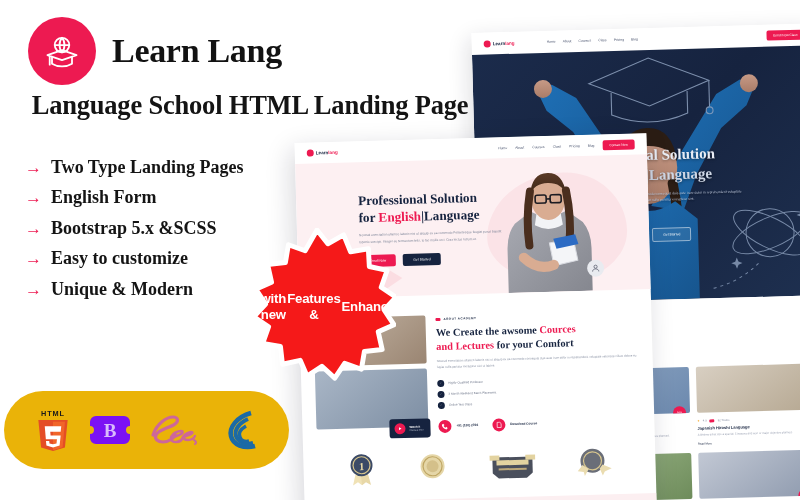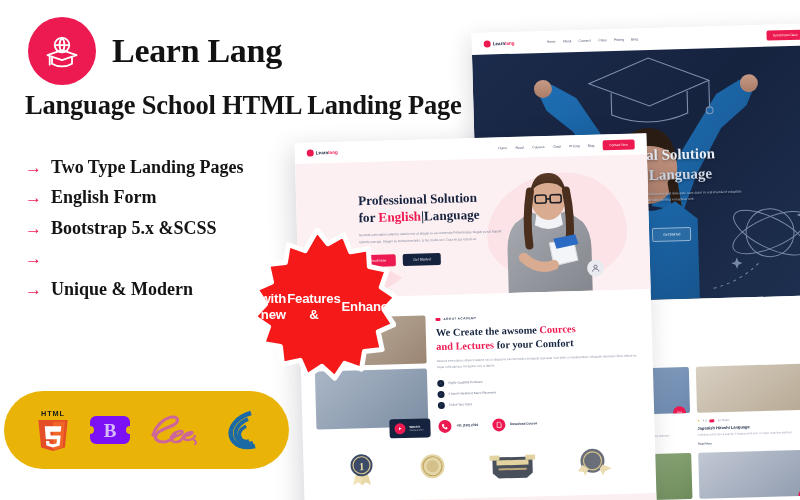--- a/index.html
+++ b/index.html
@@ -4,21 +4,21 @@
 <style>
   * { margin:0; padding:0; box-sizing:border-box; }
   html,body { width:800px; height:500px; overflow:hidden; }
   body {
     font-family:"Liberation Sans", sans-serif;
     background:#ffffff;
     position:relative;
   }
 
   
-  .left-panel { position:absolute; left:0; top:0; width:470px; height:452px; z-index:40; }
+  .left-panel { position:absolute; left:0; top:0; width:470px; height:452px; z-index:40;text-align:center; }
 
   .brand-row { position:absolute; left:28px; top:17px; display:flex; align-items:center; gap:16px; }
   .brand-mark {
     width:68px; height:68px; border-radius:50%;
     background:#ED1A51; display:flex; align-items:center; justify-content:center;
   }
   .brand-name {
     font-family:"Liberation Serif", serif;
     font-size:34px; font-weight:bold; color:#121212; letter-spacing:-0.3px;
   }
@@ -537,20 +537,21 @@
     <div class="feature-item">
       <span class="feature-arrow">→</span>
       <span class="feature-text">English Form</span>
     </div>
     <div class="feature-item">
       <span class="feature-arrow">→</span>
       <span class="feature-text">Bootstrap 5.x &amp;SCSS</span>
     </div>
     <div class="feature-item">
       <span class="feature-arrow">→</span>
+      <span class="feature-text">Easy to customize</span>
     </div>
     <div class="feature-item">
       <span class="feature-arrow">→</span>
       <span class="feature-text">Unique &amp; Modern</span>
     </div>
   </div>
 
 
   <div class="tech-strip">
     <div class="tech-logo">

